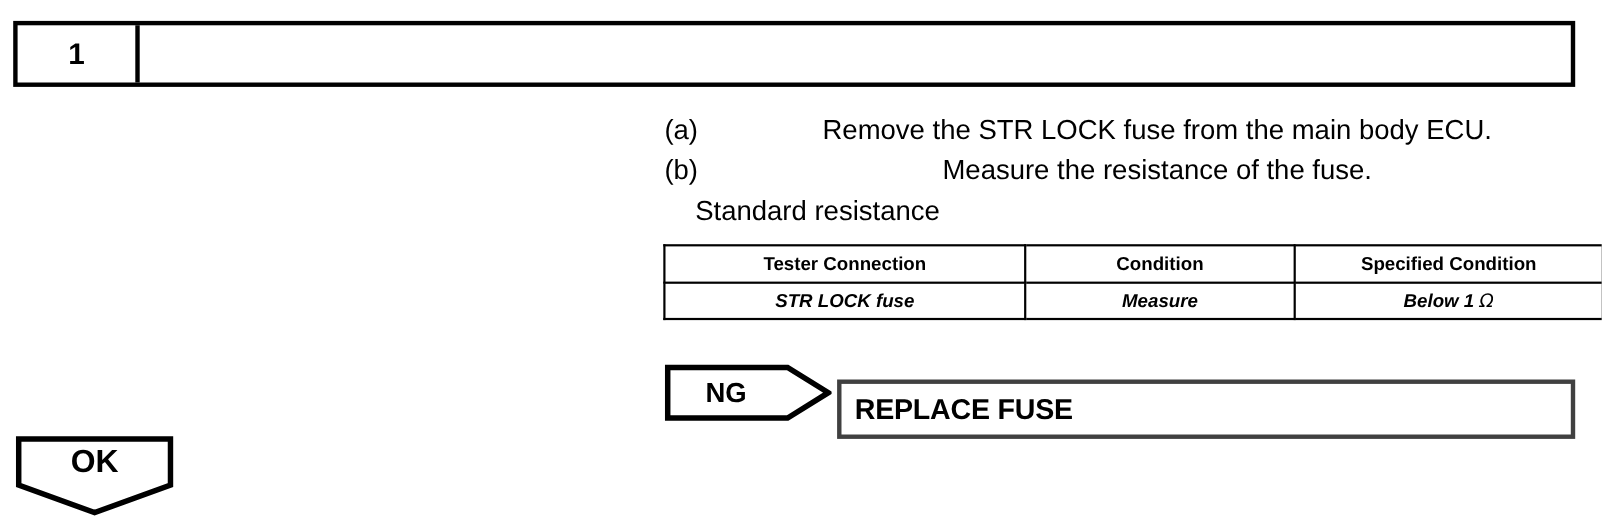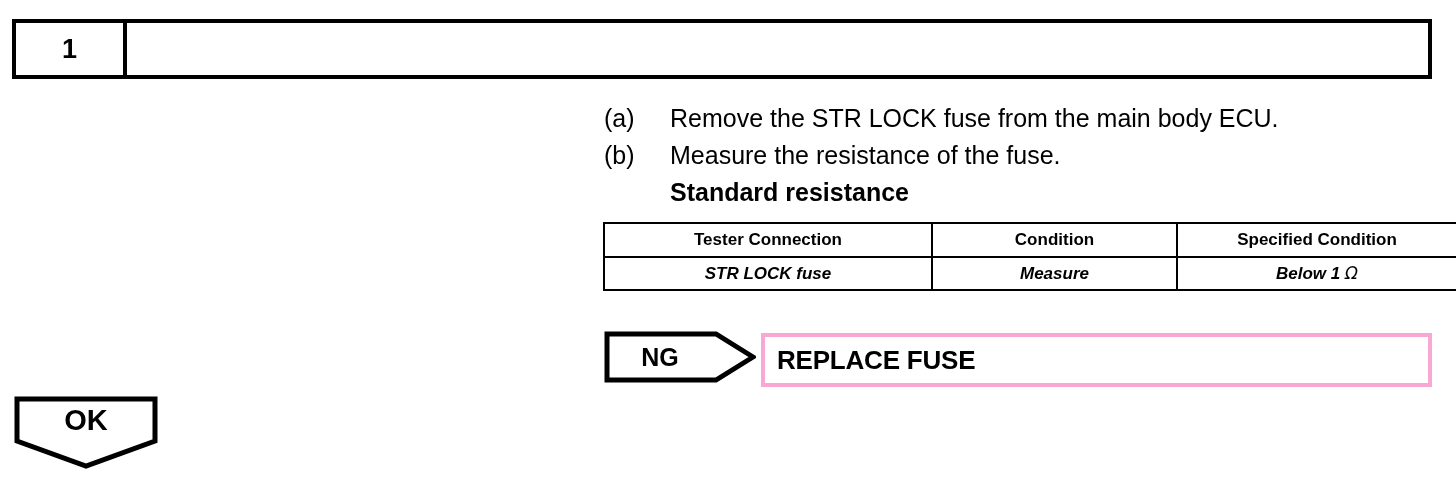--- a/index.html
+++ b/index.html
@@ -63,26 +63,27 @@
     font-size: 25px;
     line-height: 37px;
     white-space: nowrap;
   }
   .proc-marker {
     width: 66px;
     flex: 0 0 66px;
   }
   .proc-text {
     flex: 1 1 auto;
+    text-align: center;
   }
   .proc-sub {
-    margin-left: 66px;
+    margin-left: 28px;
     font-size: 25px;
     line-height: 36px;
-    font-weight: bold;
+    font-weight: normal;
     white-space: nowrap;
   }
 
   
   #spec-table {
     position: absolute;
     left: 603px;
     top: 222px;
     width: 825px;
     border-collapse: collapse;
@@ -144,24 +145,24 @@
     display: flex;
     align-items: center;
     justify-content: center;
     font-size: 25px;
     font-weight: bold;
     letter-spacing: 0px;
   }
   #replace-fuse-box {
     position: absolute;
     left: 157px;
-    top: 2px;
+    top: 14px;
     width: 671px;
     height: 54px;
-    border: 4px solid #f9a8d4;
+    border: 4px solid #404040;
     box-sizing: border-box;
     display: flex;
     align-items: center;
     padding-left: 12px;
     font-size: 26px;
     font-weight: bold;
     letter-spacing: -0.2px;
     white-space: nowrap;
   }
 

